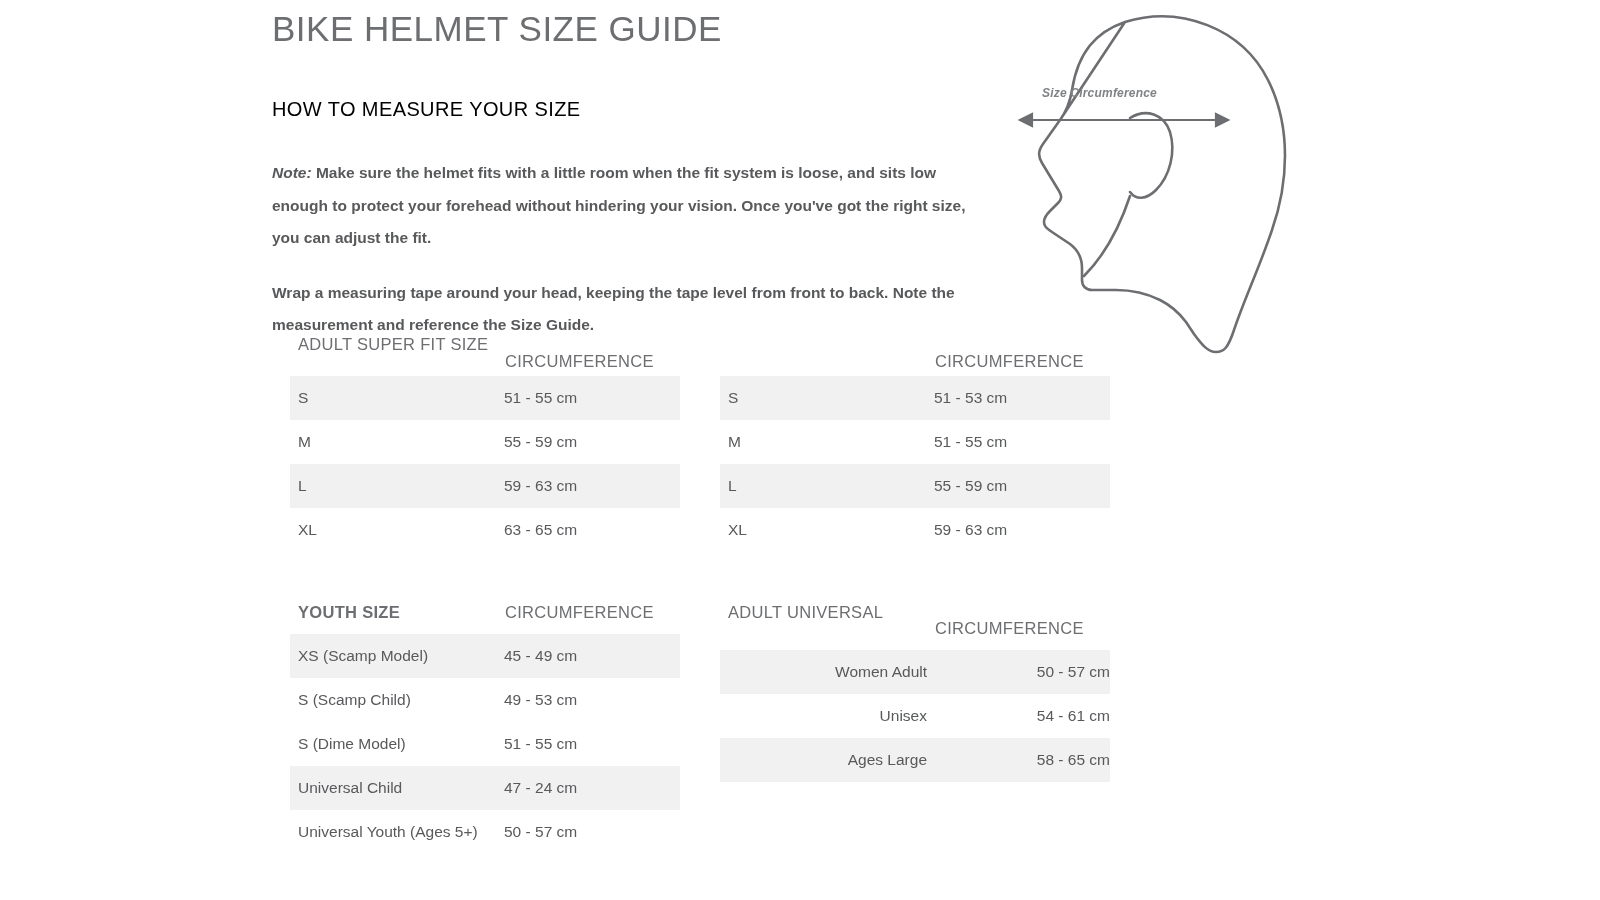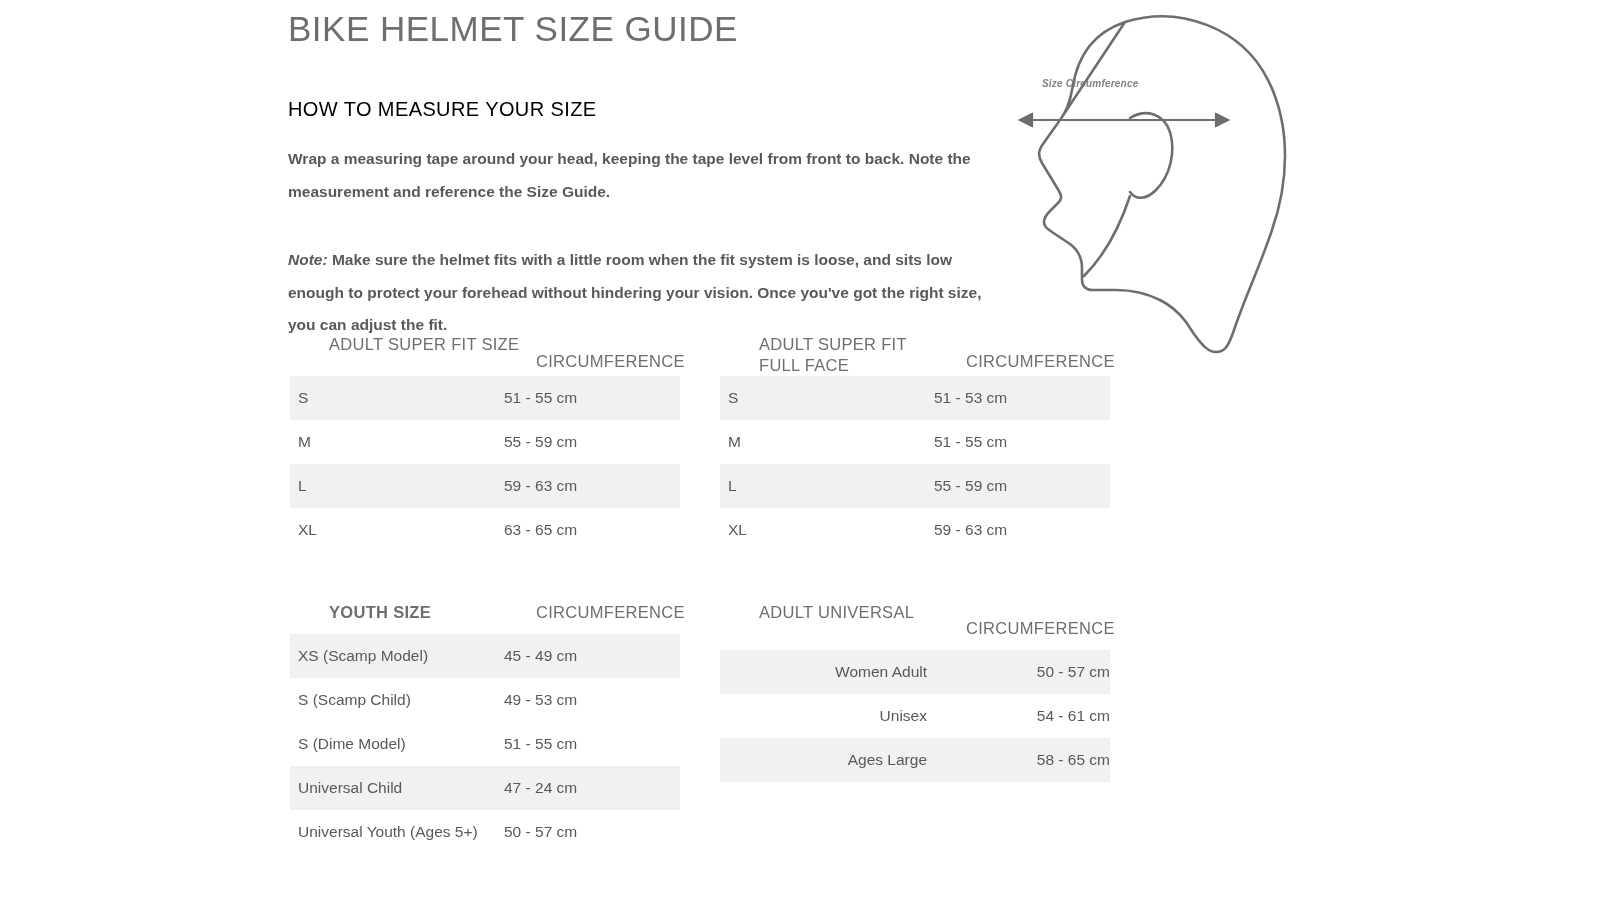--- a/index.html
+++ b/index.html
@@ -15,21 +15,21 @@
     color: #58595b;
   }
   .page {
     position: relative;
     width: 1600px;
     height: 900px;
     background: #ffffff;
   }
   .content {
     position: absolute;
-    left: 288px;
+    left: 272px;
     top: 0;
     width: 1080px;
   }
   .title {
     font-size: 35px;
     font-weight: 400;
     letter-spacing: 0.5px;
     color: #6d6e71;
     margin: 0;
     padding-top: 8px;
@@ -64,22 +64,22 @@
   .head-illo {
     position: absolute;
     left: 980px;
     top: 0px;
     width: 340px;
     height: 370px;
   }
   .head-illo .label {
     position: absolute;
     left: 62px;
-    top: 78px;
-    font-size: 10px;
+    top: 86px;
+    font-size: 12px;
     font-style: italic;
     font-weight: 700;
     color: #808285;
     letter-spacing: 0.2px;
   }
 
   
   .tables {
     position: absolute;
     left: 290px;
@@ -96,21 +96,20 @@
     position: relative;
     height: 46px;
   }
   .th {
     position: absolute;
     font-size: 16.5px;
     color: #6d6e71;
     letter-spacing: 0.3px;
     line-height: 1.25;
     font-weight: 400;
-    margin-left: 31px;
   }
   .th.col1 { left: 8px; top: 4px; }
   .th.col2 { left: 215px; top: 21px; }
 
   .row {
     display: flex;
     height: 44px;
     align-items: center;
     font-size: 15.5px;
     color: #58595b;
@@ -120,22 +119,22 @@
   .row .c2 { flex: 1; padding-left: 7px; box-sizing: border-box; }
 </style>
 </head>
 <body>
 
 <div class="page">
 
   <div class="content">
     <h1 class="title">BIKE HELMET SIZE GUIDE</h1>
     <h2 class="subtitle">HOW TO MEASURE YOUR SIZE</h2>
+    <p class="para second"><span class="note-label">Note:</span><span> Make sure the helmet fits with a little room when the fit system is loose, and sits low enough to protect your forehead without hindering your vision. Once you've got the right size, you can adjust the fit.</span></p>
     <p class="para">Wrap a measuring tape around your head, keeping the tape level from front to back. Note the measurement and reference the Size Guide.</p>
-    <p class="para second"><span class="note-label">Note:</span><span> Make sure the helmet fits with a little room when the fit system is loose, and sits low enough to protect your forehead without hindering your vision. Once you've got the right size, you can adjust the fit.</span></p>
   </div>
 
   <div class="head-illo">
     <svg width="340" height="370" viewBox="0 0 340 370">
       <g fill="none" stroke="#6d6e71" stroke-width="2.6" stroke-linecap="round" stroke-linejoin="round">
 
         <path d="M 145 22 C 200 5 262 28 288 80 C 312 128 308 184 292 230 C 280 266 264 300 254 330 C 248 348 244 352 236 352 C 228 352 222 345 214 334 L 206 322
                  M 206 322 C 200 314 192 306 180 300 C 166 293 150 290 136 290 L 112 290
                  M 112 290 C 106 290 102 286 102 280 L 102 268
                  M 102 268 C 102 258 98 250 90 244 L 72 232
@@ -178,22 +177,20 @@
         <div class="c2">59 - 63 cm</div>
       </div>
       <div class="row">
         <div class="c1">XL</div>
         <div class="c2">63 - 65 cm</div>
       </div>
     </div>
 
     <div class="table-block t-right" style="top:0px;">
       <div class="th-row">
-        <div class="th col1" style="white-space:pre-line;">ADULT SUPER FIT
-FULL FACE</div>
         <div class="th col2">CIRCUMFERENCE</div>
       </div>
       <div class="row alt">
         <div class="c1">S</div>
         <div class="c2">51 - 53 cm</div>
       </div>
       <div class="row">
         <div class="c1">M</div>
         <div class="c2">51 - 55 cm</div>
       </div>

